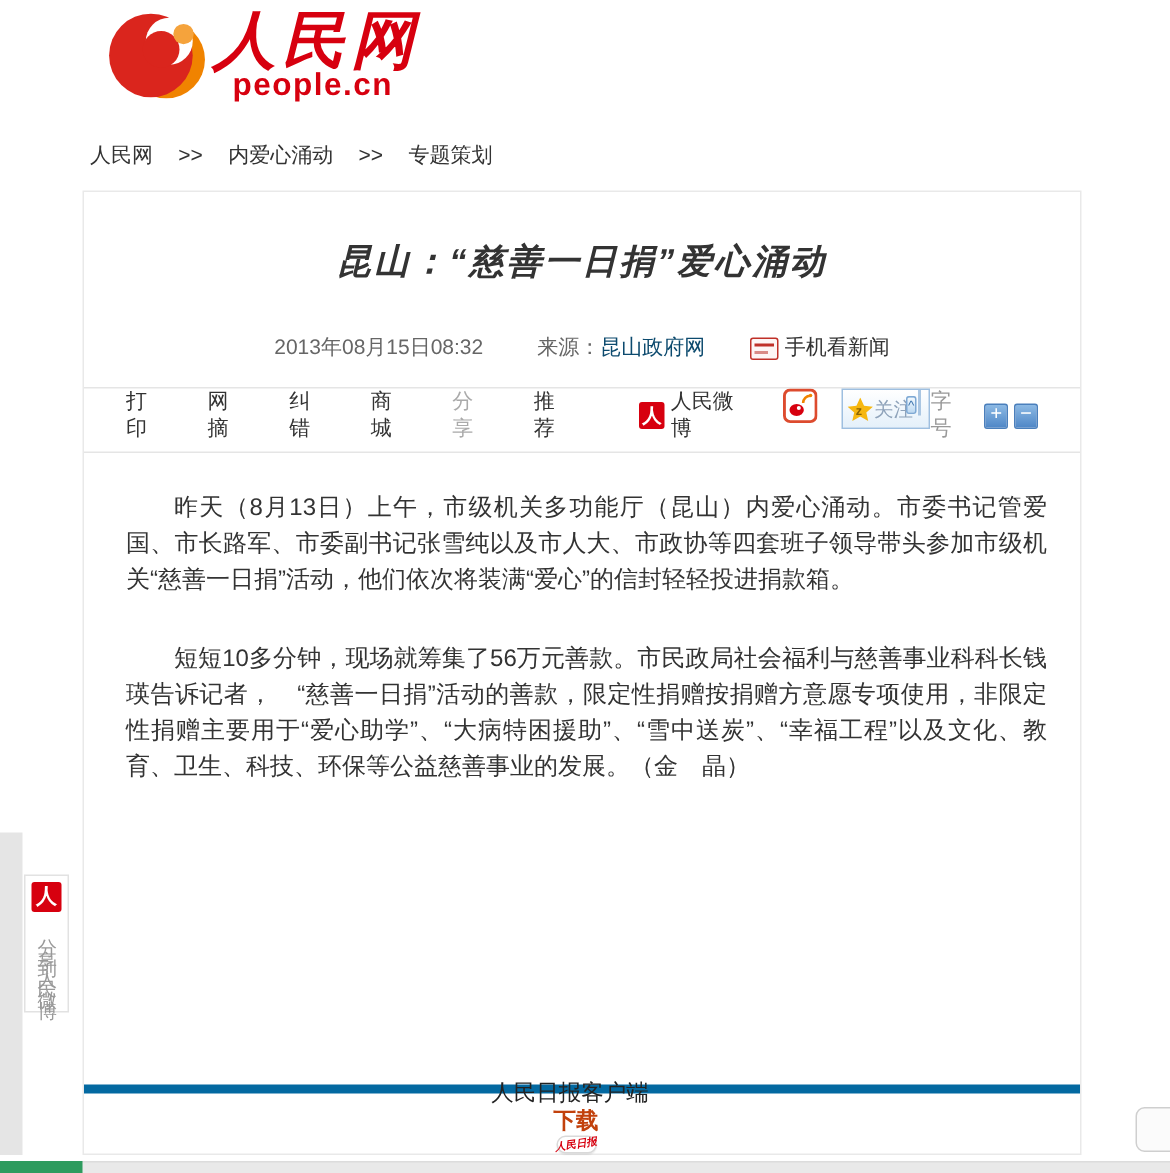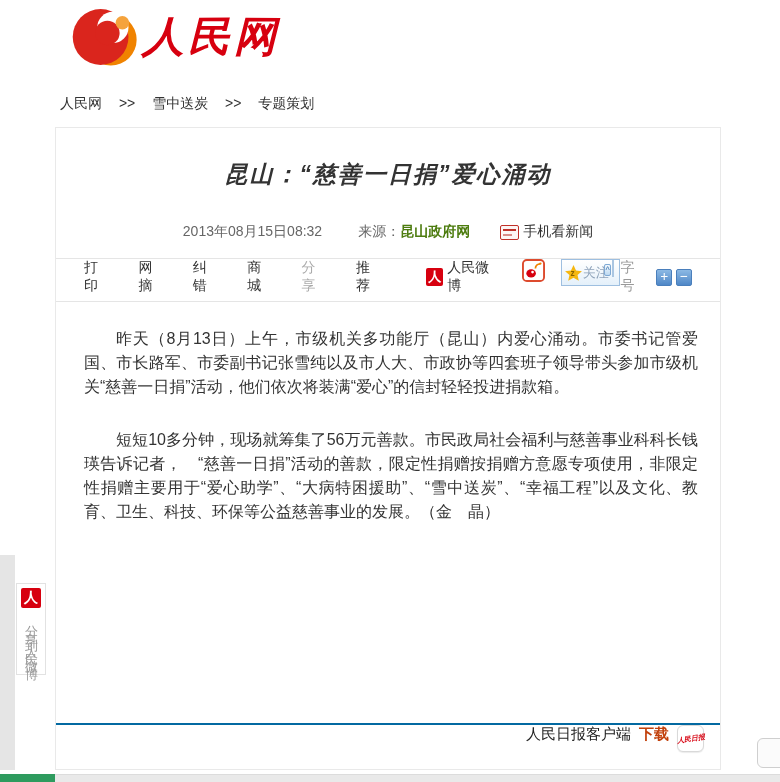--- a/index.html
+++ b/index.html
@@ -36,21 +36,21 @@
   .article-title {
     margin-top: 31px; text-align: center;
     font-size: 23px; font-weight: bold; color: #333; letter-spacing: 2px; font-style: italic;
   }
   .article-meta {
     margin-top: 33px; display: flex; justify-content: center; align-items: center;
     font-size: 14px; color: #666;
   }
   .meta-date { margin-right: 36px; }
   .meta-source { margin-right: 30px; color: #666; }
-  .meta-source .src-link { color: #4d7c0f; cursor: pointer; font-weight: bold; }
+  .meta-source .src-link { color: #0c4a6e; cursor: pointer; }
   .meta-mobile { display: flex; align-items: center; color: #333; cursor: pointer; }
   .phone-icon {
     width: 19px; height: 15px; border: 1px solid #c03028; border-radius: 2px;
     background: #fdf5f4; margin-right: 4px; position: relative;
   }
   .phone-icon::before {
     content: ""; position: absolute; left: 2px; right: 2px; top: 3px; height: 2px; background: #c03028;
   }
   .phone-icon::after {
     content: ""; position: absolute; left: 2px; right: 6px; top: 8px; height: 2px; background: #d98b86;
@@ -101,23 +101,23 @@
   
   .article-body {
     margin: 25px 22px 0 28px;
     font-size: 16px; line-height: 24px; color: #333; text-align: justify;
   }
   .article-body p { text-indent: 2em; margin-bottom: 29px; }
 
   
   .content-footer {
     position: absolute; left: 0; right: 0; bottom: 0; height: 46px;
-    border-top: 2px solid #0369a1;
-    display: flex; justify-content: flex-end;
-    padding-right: 16px; font-size: 15px; color: #222;
+    border-top: 6px solid #0369a1;
+    display: flex; align-items: center; justify-content: flex-end;
+    padding-right: 16px; font-size: 15px; color: #222; flex-direction: column;
   }
   .download-label { color: #c2410c; font-weight: bold; margin-left: 8px; cursor: pointer; }
   .app-icon {
     width: 27px; height: 27px; margin-left: 8px;
     border: 1px solid #d9d9d9; border-radius: 6px; background: #fff;
     box-shadow: 0 1px 1px rgba(0,0,0,.08);
     display: flex; align-items: center; justify-content: center; cursor: pointer;
   }
   .app-icon span {
     font-size: 7px; color: #d7000f; font-style: italic; font-weight: bold;
@@ -159,27 +159,28 @@
 <div class="site-header">
   <svg class="logo-swirl" viewBox="0 0 100 100">
     <circle cx="60" cy="54" r="38" fill="#f08300"></circle>
     <circle cx="45" cy="50" r="41" fill="#da251d"></circle>
     <circle cx="63" cy="36" r="23" fill="#ffffff"></circle>
     <circle cx="55" cy="44" r="18" fill="#da251d"></circle>
     <circle cx="77" cy="29" r="10" fill="#f5a33c"></circle>
   </svg>
   <div class="logo-text">
     <span class="logo-cn">人民网</span>
+    <span class="logo-en">people.cn</span>
   </div>
 </div>
 
 <div class="breadcrumb">
   <span class="crumb">人民网</span>
   <span>&gt;&gt;</span>
-  <span class="crumb">雪中送炭</span>
+  <span class="crumb">内爱心涌动</span>
   <span>&gt;&gt;</span>
   <span class="crumb">专题策划</span>
 </div>
 
 <div class="content-box">
 
   <h1 class="article-title">昆山：“慈善一日捐”爱心涌动</h1>
 
   <div class="article-meta">
     <span class="meta-date">2013年08月15日08:32</span>

